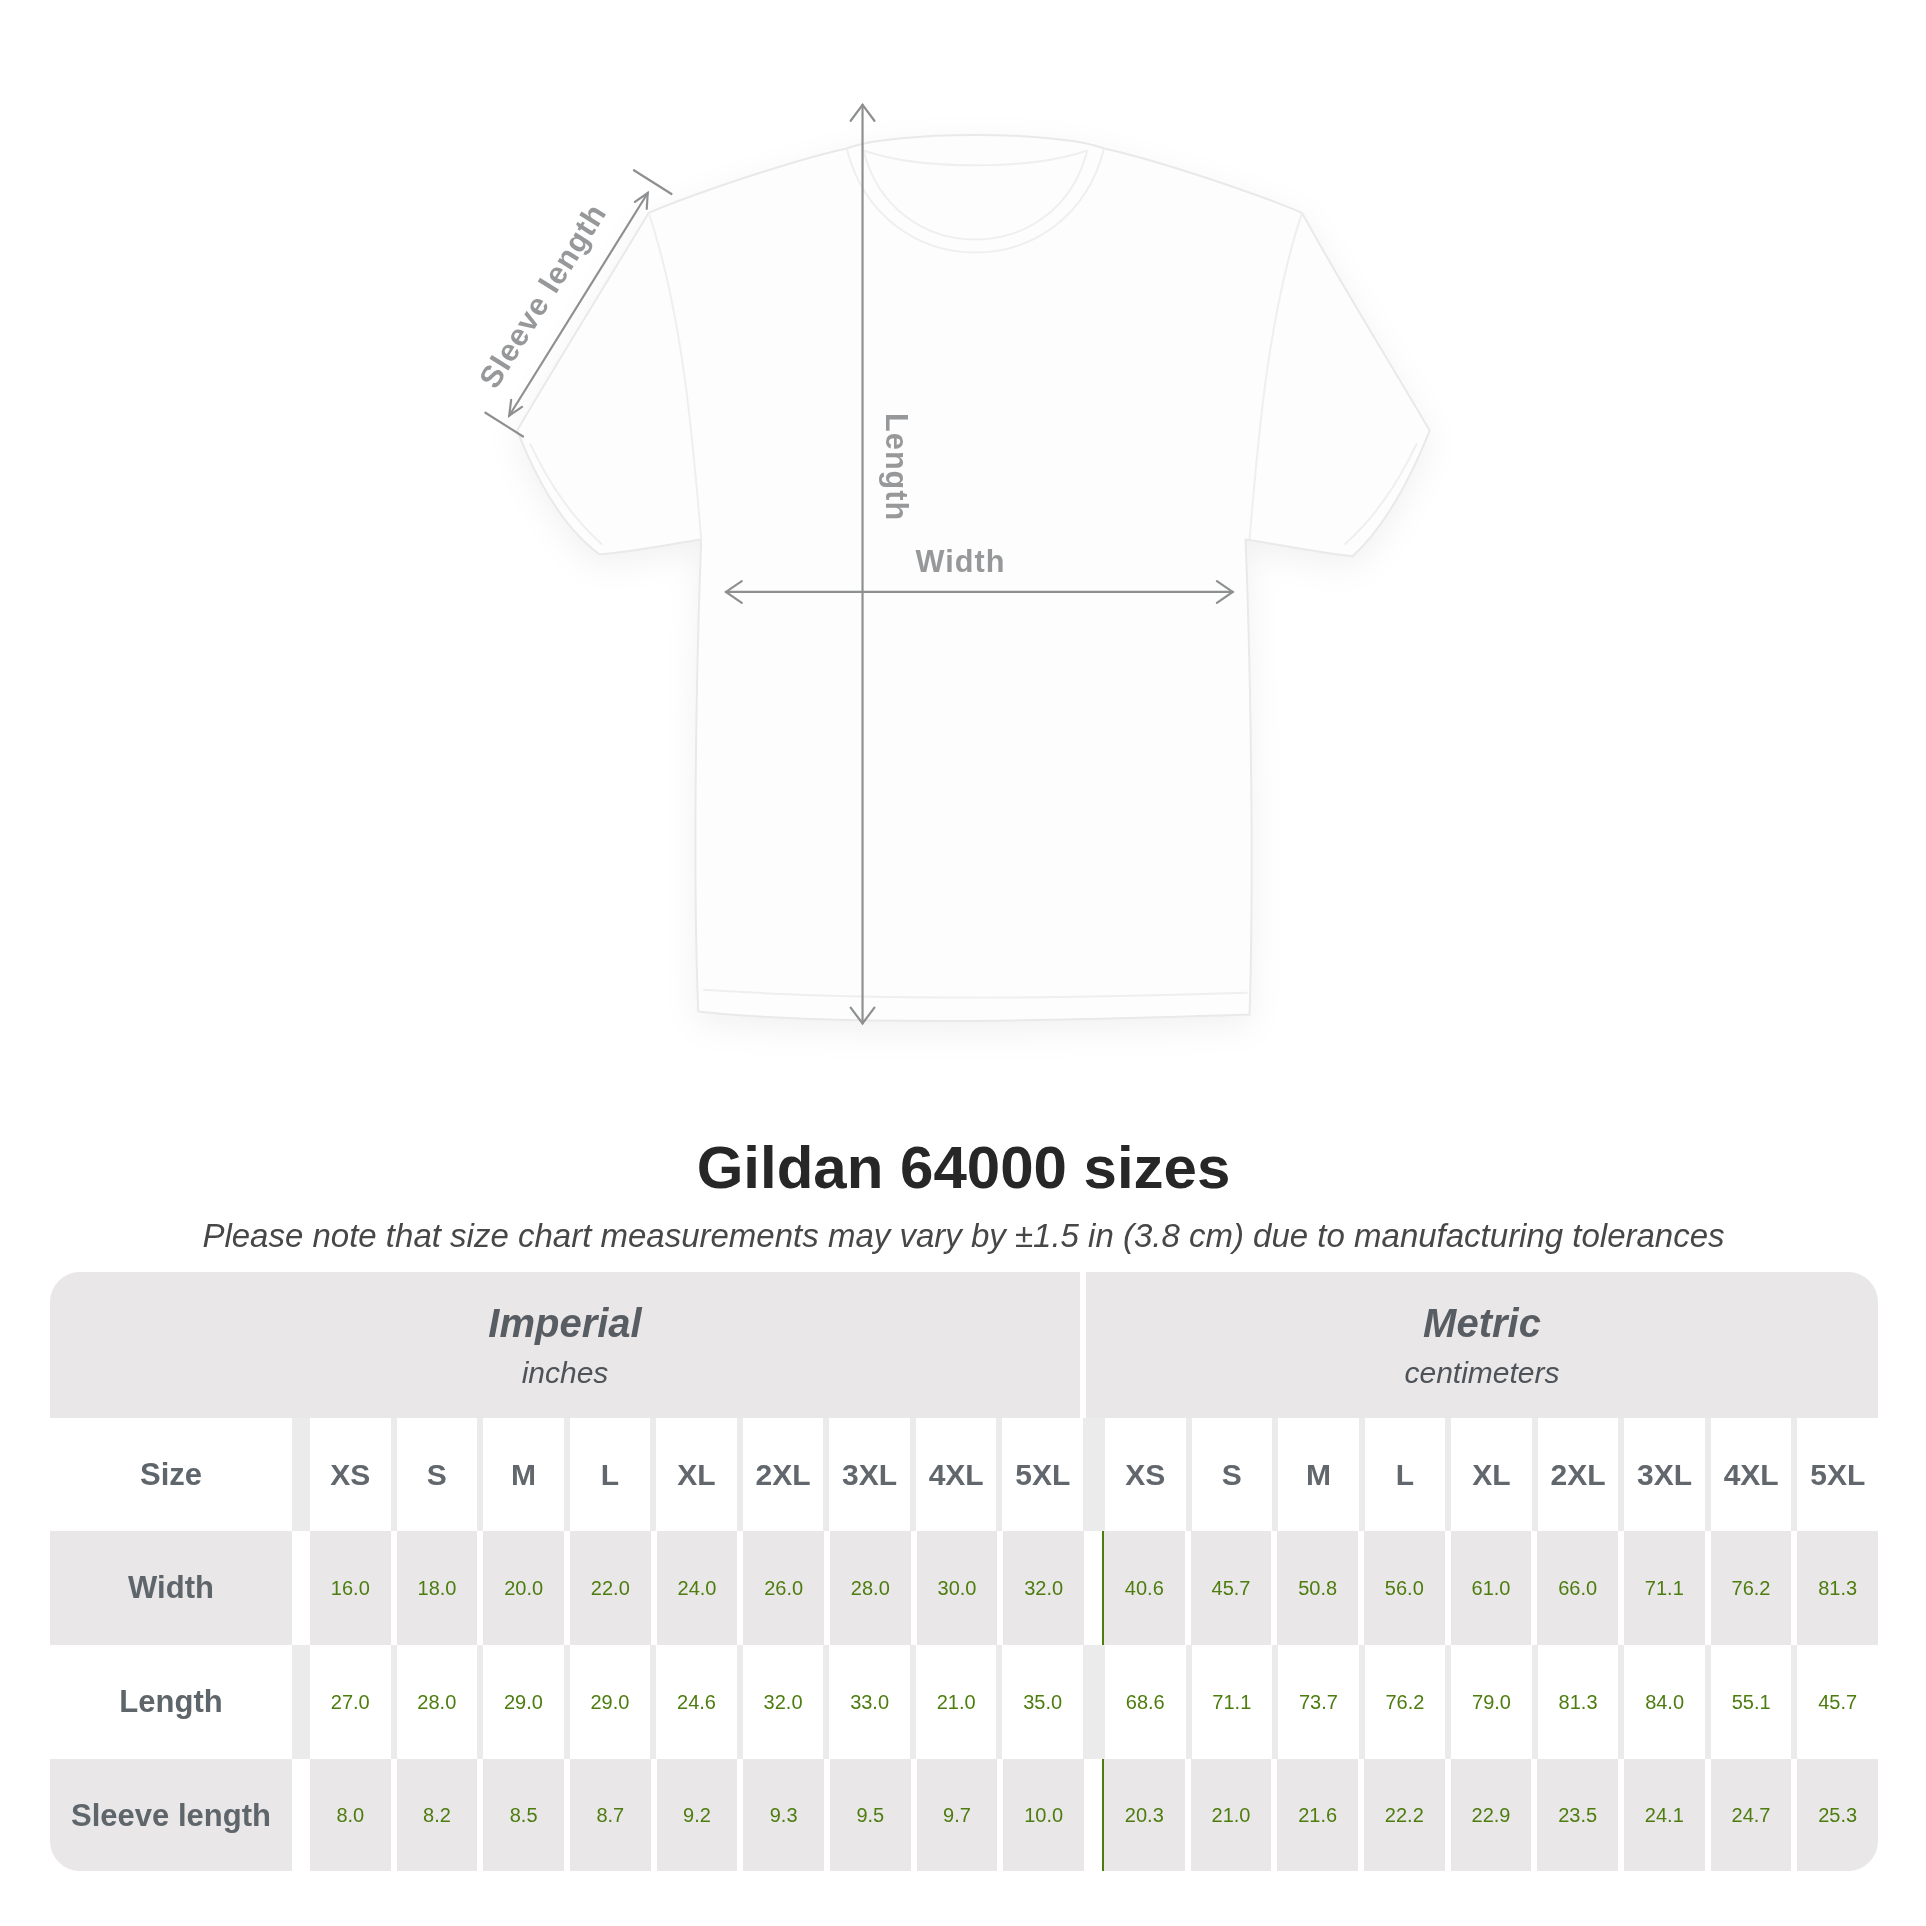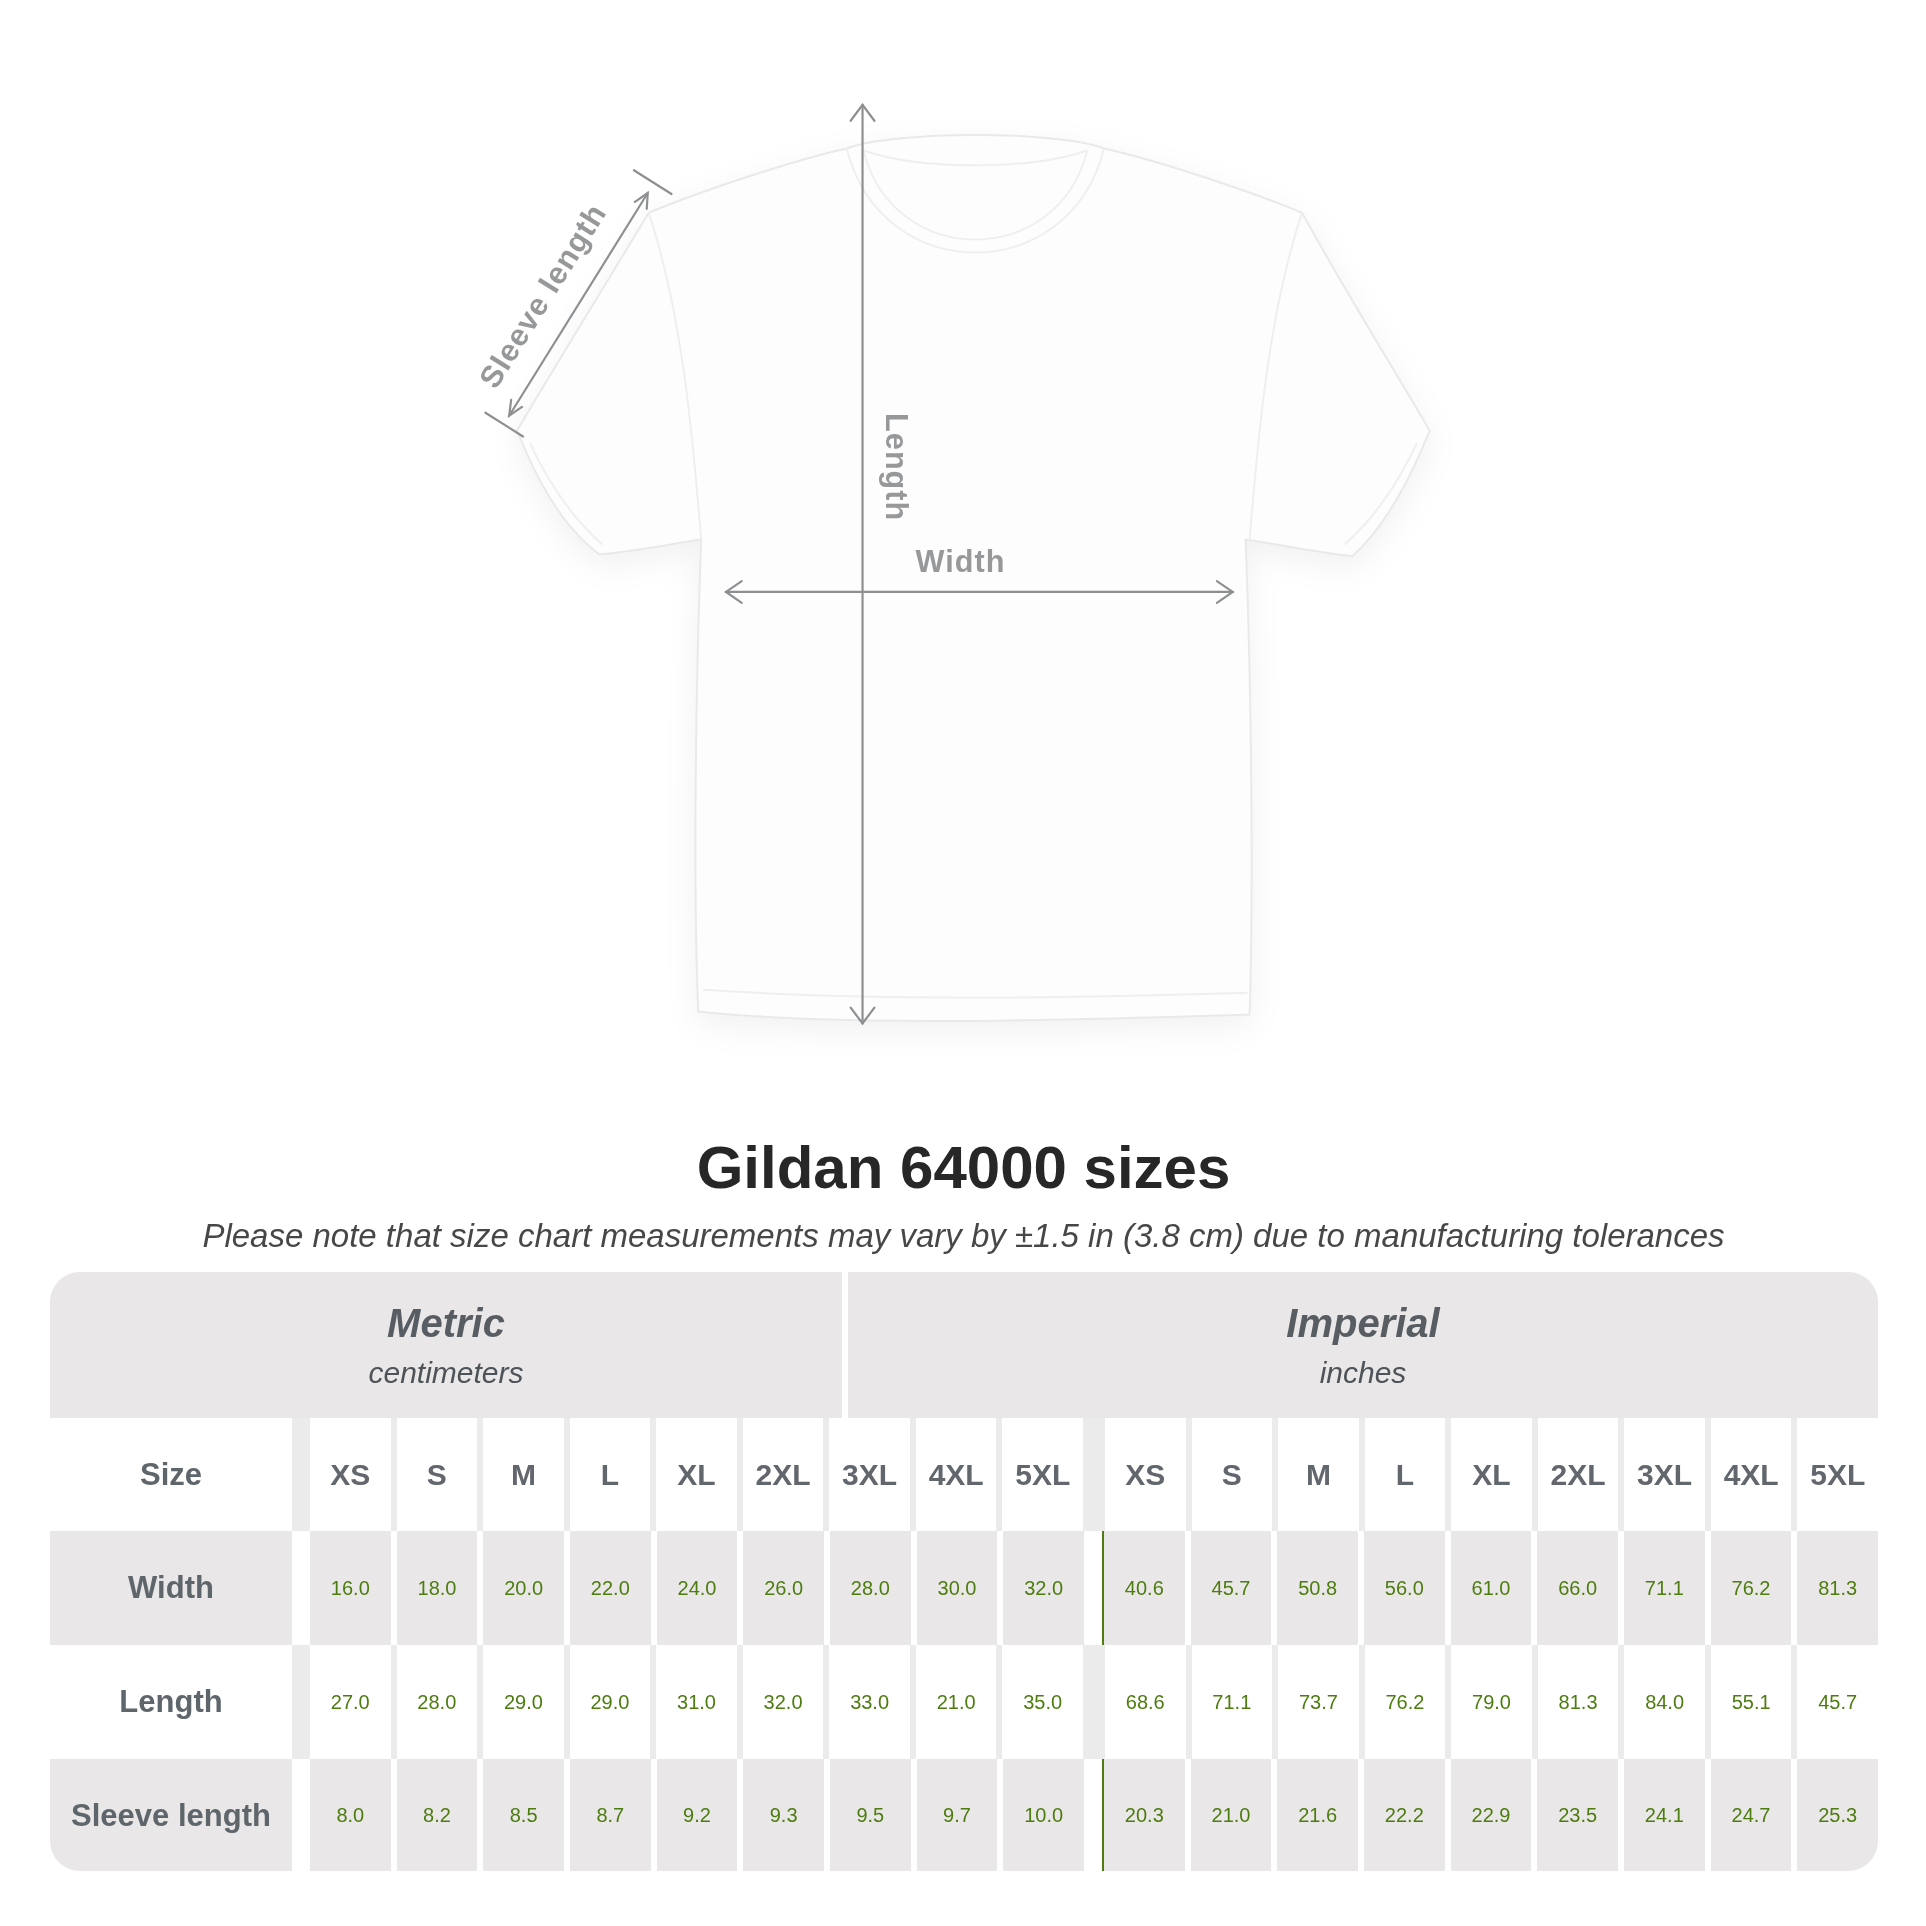--- a/index.html
+++ b/index.html
@@ -100,27 +100,27 @@
 </svg>
 
 <div class="heading">
   <div class="page-title">Gildan 64000 sizes</div>
   <div class="page-subtitle">Please note that size chart measurements may vary by ±1.5 in (3.8 cm) due to manufacturing tolerances</div>
 </div>
 
 <div class="size-table">
 
   <div class="band">
+    <div class="band-block band-left">
+      <div class="band-title">Imperial</div>
+      <div class="band-unit">inches</div>
+    </div>
     <div class="band-block band-right">
       <div class="band-title">Metric</div>
       <div class="band-unit">centimeters</div>
-    </div>
-    <div class="band-block band-left">
-      <div class="band-title">Imperial</div>
-      <div class="band-unit">inches</div>
     </div>
   </div>
 
   <div class="trow r-light">
     <div class="label-cell cell">Size</div>
     <div class="grp imperial-grp">
         <div class="cell size-cell">XS</div>
         <div class="cell size-cell">S</div>
         <div class="cell size-cell">M</div>
         <div class="cell size-cell">L</div>
@@ -169,21 +169,21 @@
       </div>
   </div>
 
   <div class="trow r-light h115">
     <div class="label-cell cell">Length</div>
     <div class="grp imperial-grp">
         <div class="cell num-cell">27.0</div>
         <div class="cell num-cell">28.0</div>
         <div class="cell num-cell">29.0</div>
         <div class="cell num-cell">29.0</div>
-        <div class="cell num-cell">31.0</div>
+        <div class="cell num-cell">24.6</div>
         <div class="cell num-cell">32.0</div>
         <div class="cell num-cell">33.0</div>
         <div class="cell num-cell">21.0</div>
         <div class="cell num-cell">35.0</div>
       </div>
     <div class="grp metric-grp">
         <div class="cell num-cell">68.6</div>
         <div class="cell num-cell">71.1</div>
         <div class="cell num-cell">73.7</div>
         <div class="cell num-cell">76.2</div>

